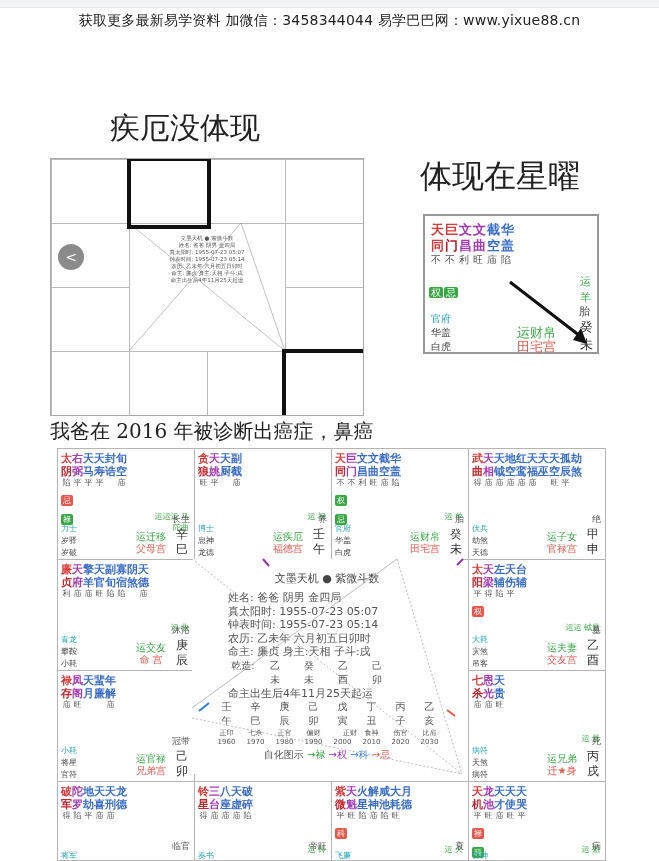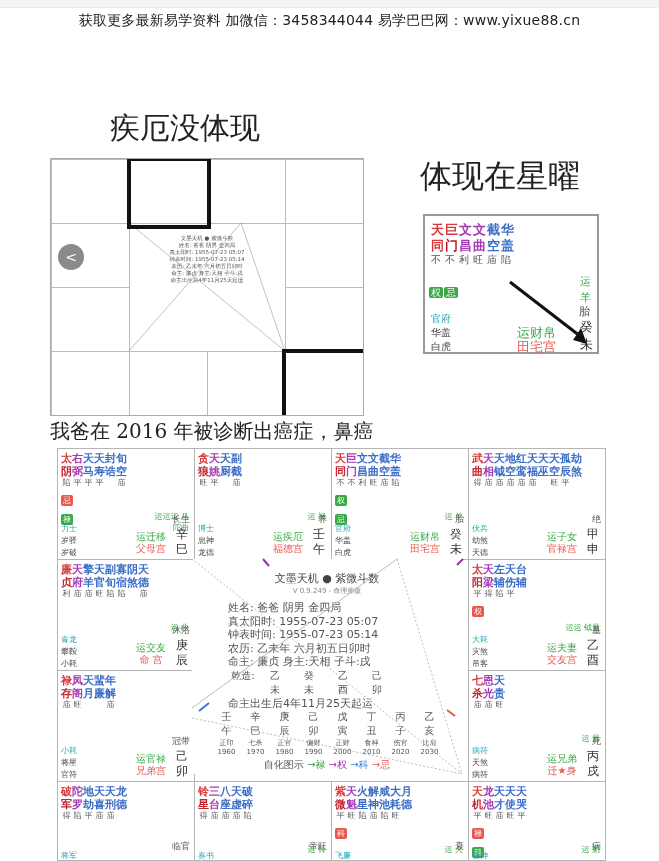--- a/index.html
+++ b/index.html
@@ -581,21 +581,20 @@
           <div><span class="badge green">科</span></div>
         </div>
         <div class="yun" style="top:62px;width:40px;">运 魁</div>
         <div class="life" style="top:58px;">病</div>
         <div class="god teal" style="top:68px;">喜神</div>
       </div>
     </div>
 
   <div class="center">
     <div class="ttl">文墨天机 ● 紫微斗数</div>
-    <div class="ver">V 0.9.249 - 命理师版</div>
     <div class="info">
       <div>姓名: 爸爸          阴男 金四局</div>
       <div>真太阳时: 1955-07-23 05:07</div>
       <div>钟表时间: 1955-07-23 05:14</div>
       <div>农历: 乙未年 六月初五日卯时</div>
       <div>命主: 廉贞 身主:天相 子斗:戌</div>
     </div>
     <div class="grid8">
       <span style="width:30px;">乾造:</span>
       <span style="width:34px;">乙</span>
@@ -629,21 +628,21 @@
         <span style="width: 29px;">寅</span>
         <span style="width: 29px;">丑</span>
         <span style="width: 29px;">子</span>
         <span style="width: 29px;">亥</span>
       </div>
     <div class="grid8 small" id="dy-gods" style="margin-left: 20px;">
         <span style="width: 29px;">正印</span>
         <span style="width: 29px;">七杀</span>
         <span style="width: 29px;">正官</span>
         <span style="width: 29px;">偏财</span>
-        <span style="width: 29px;">正财</span>
+        <span style="width: 29px; text-align: right;">正财</span>
         <span style="width: 29px;">食神</span>
         <span style="width: 29px;">伤官</span>
         <span style="width: 29px;">比肩</span>
       </div>
     <div class="grid8 small" id="dy-years" style="margin-left: 20px;">
         <span style="width: 29px;">1960</span>
         <span style="width: 29px;">1970</span>
         <span style="width: 29px;">1980</span>
         <span style="width: 29px;">1990</span>
         <span style="width: 29px; text-align: center;">2000</span>

